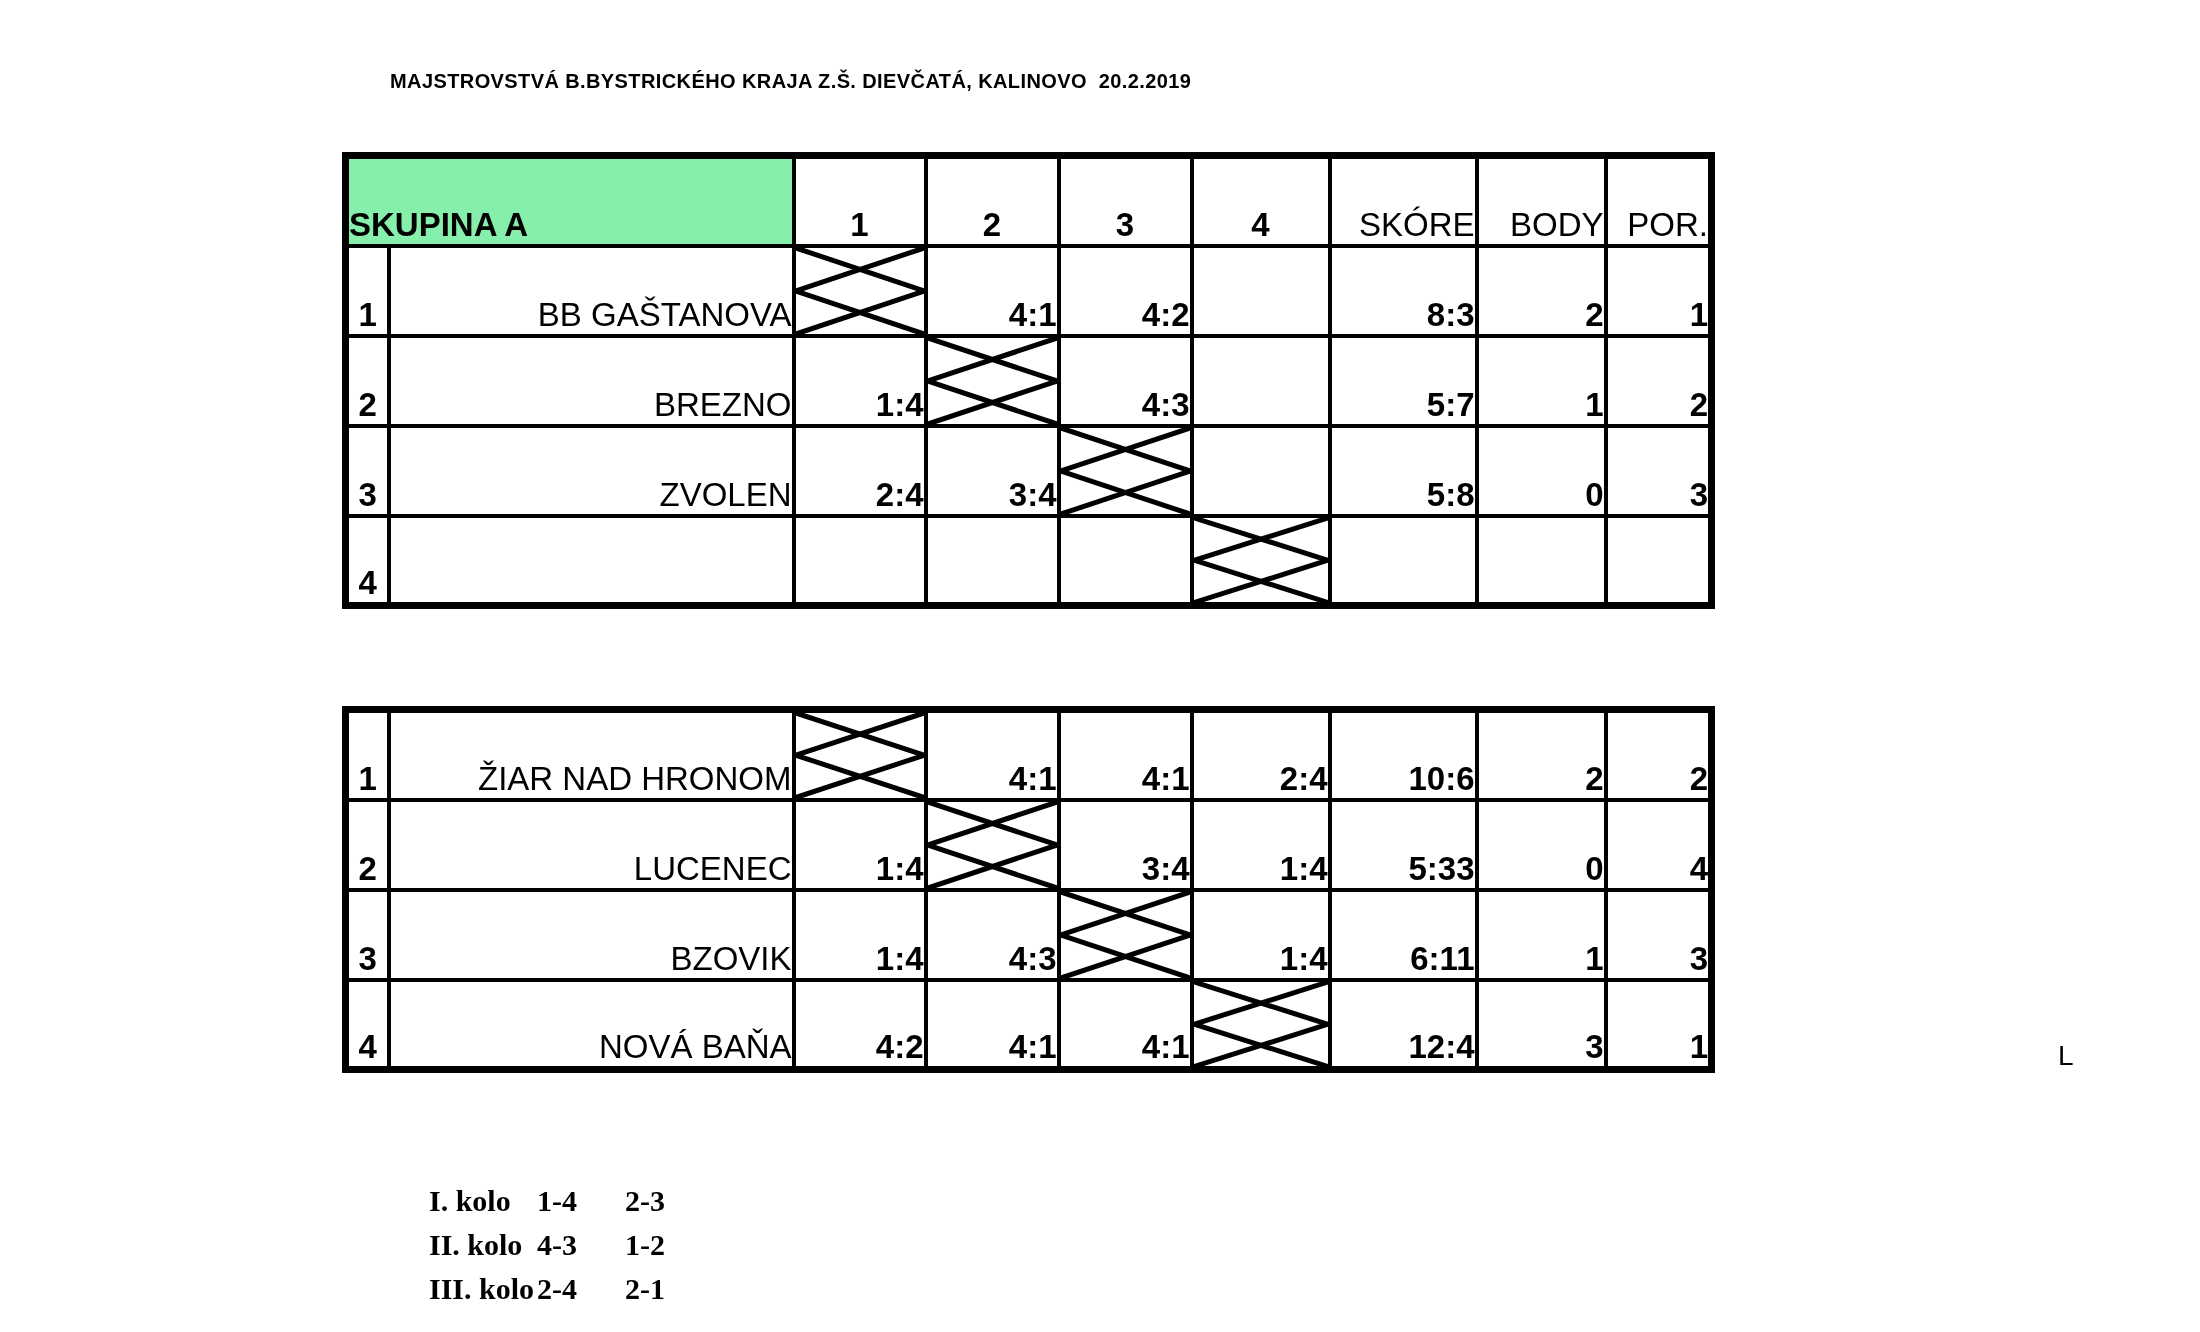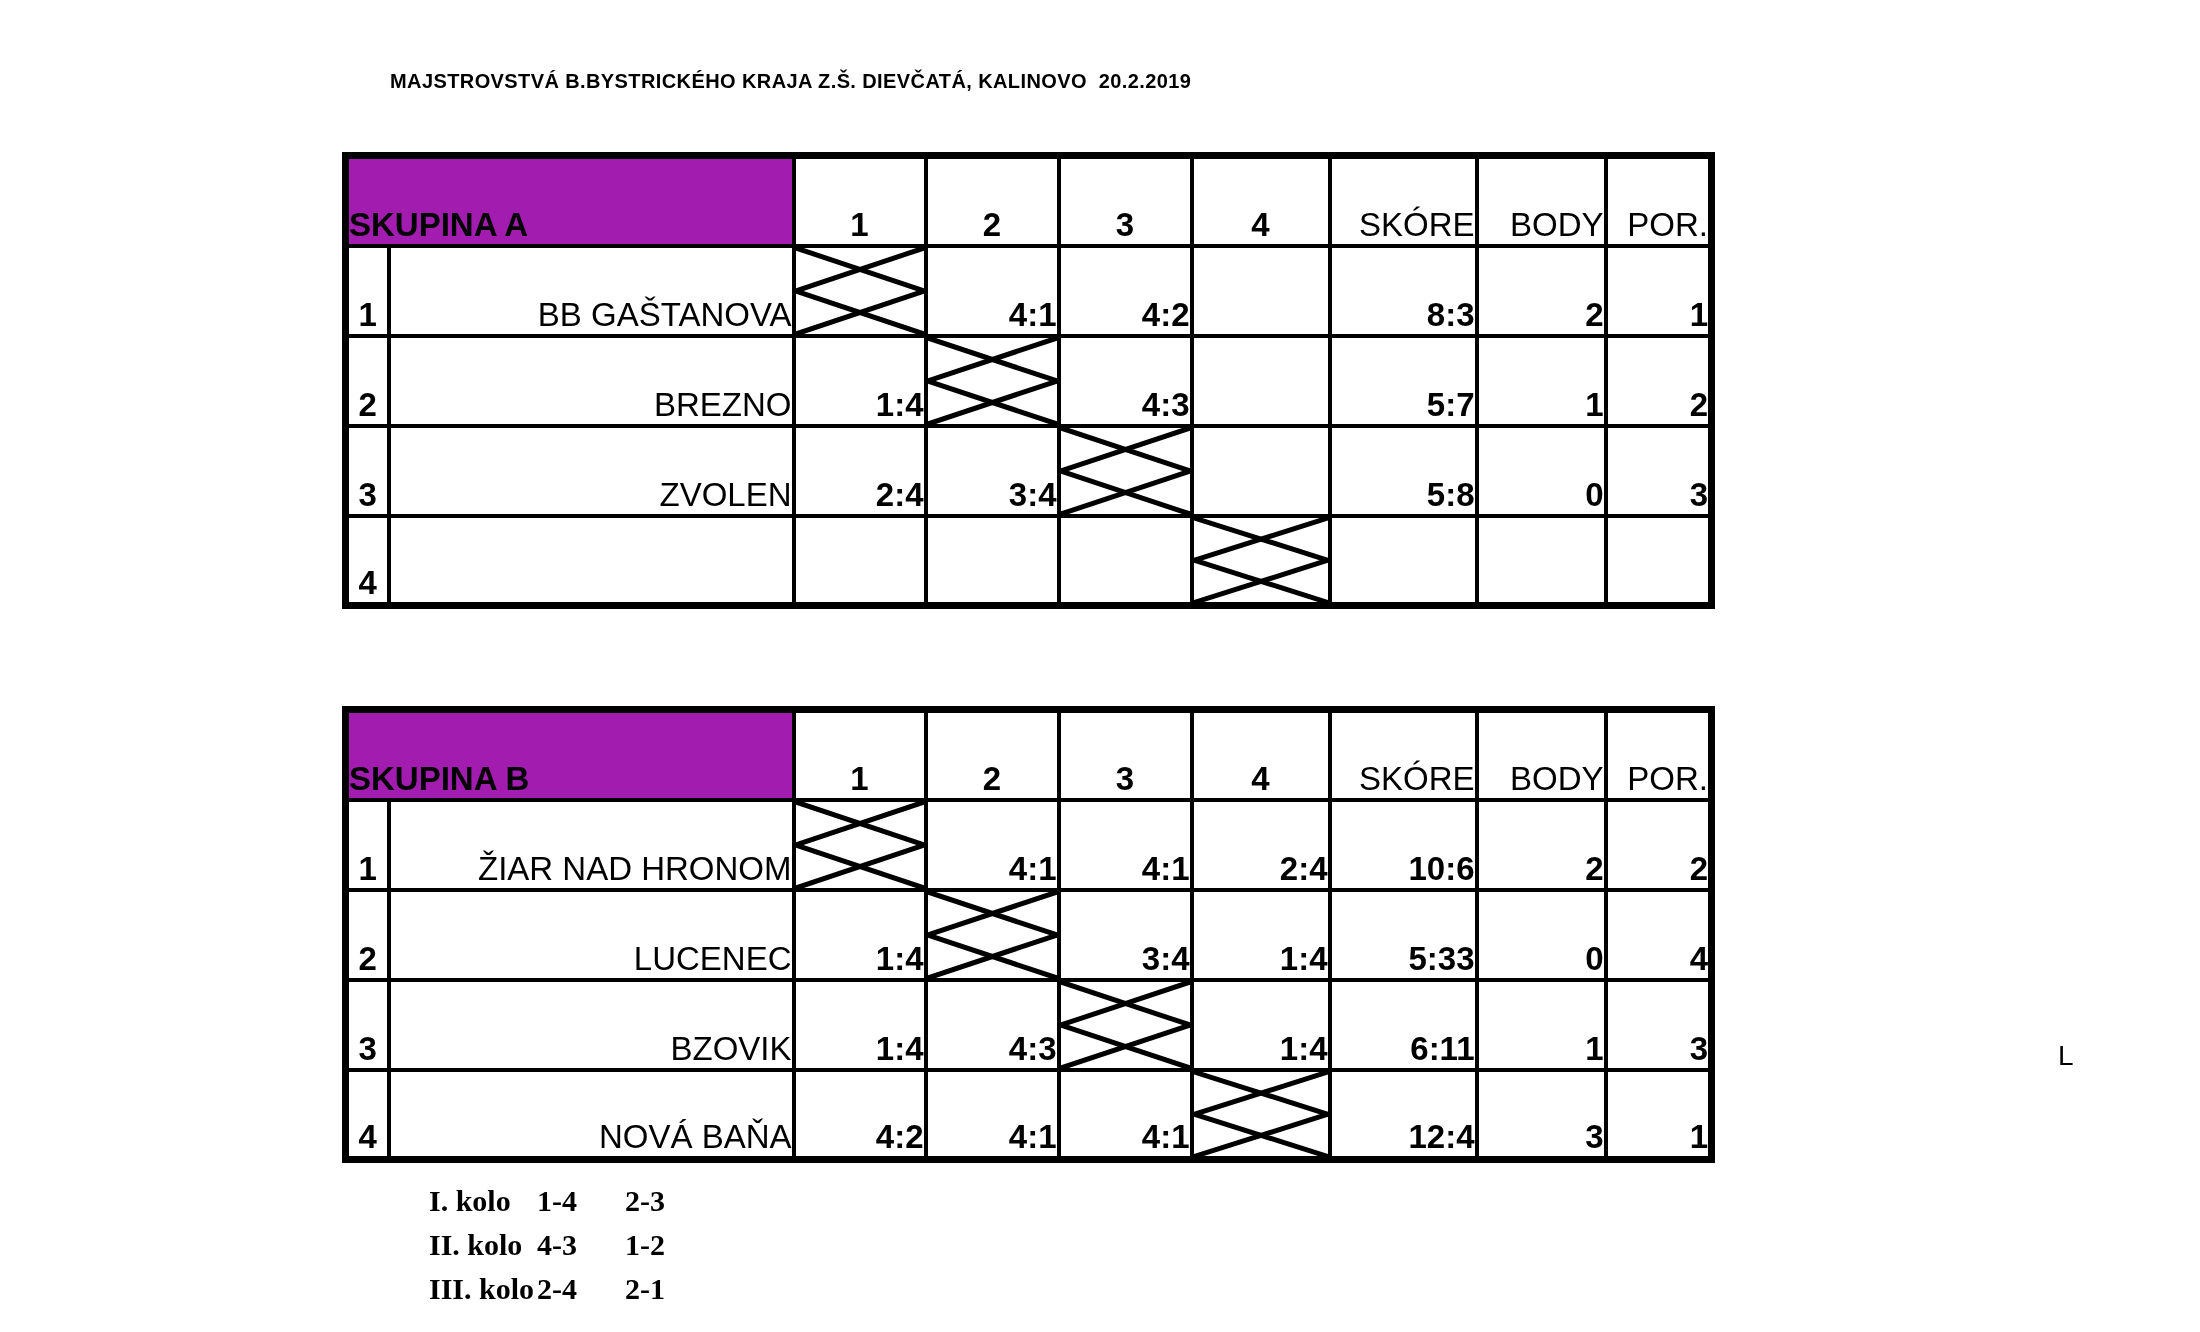--- a/index.html
+++ b/index.html
@@ -26,21 +26,21 @@
   table.grp td,table.grp th{
     border:4px solid #000;
     padding:0;
     vertical-align:bottom;
     font-size:33px;
     overflow:hidden;
     white-space:nowrap;
   }
   table.grp tr{height:90px;}
   th.grplabel{
-    background:#a21caf;
+    background:#86efac;
     text-align:left;
     font-size:35px;font-weight:bold;
     padding-left:44px;padding-bottom:8px;
     white-space:pre;
   }
   th.mh{font-weight:bold;text-align:center;padding-bottom:8px;}
   th.lh{font-weight:normal;text-align:right;padding-left:6px;padding-bottom:8px;}
   td.rownum{vertical-align:top;text-align:center;font-weight:bold;padding-top:4px;}
   td.team{text-align:right;padding-left:7px;padding-bottom:7px;font-weight:normal;}
   td.score{text-align:right;font-weight:bold;padding-bottom:7px;}
@@ -167,30 +167,20 @@
       <col style="width:405px">
     <col style="width:132px">
       <col style="width:133px">
       <col style="width:133px">
       <col style="width:138px">
     <col style="width:147px">
       <col style="width:129px">
       <col style="width:106px">
   </colgroup>
   <tbody>
-      <tr>
-    <th class="grplabel" colspan="2">SKUPINA B</th>
-    <th class="mh">1</th>
-    <th class="mh">2</th>
-    <th class="mh">3</th>
-    <th class="mh">4</th>
-    <th class="lh">SKÓRE</th>
-    <th class="lh">BODY</th>
-    <th class="lh">POR.</th>
-  </tr>
   <tr>
     <td class="rownum">1</td>
     <td class="team">ŽIAR NAD HRONOM</td>
     <td class="diag">
           <svg>
             <line x1="0" y1="0" x2="100%" y2="50%"></line>
             <line x1="100%" y1="0" x2="0" y2="50%"></line>
             <line x1="0" y1="50%" x2="100%" y2="100%"></line>
             <line x1="100%" y1="50%" x2="0" y2="100%"></line>
           </svg>

